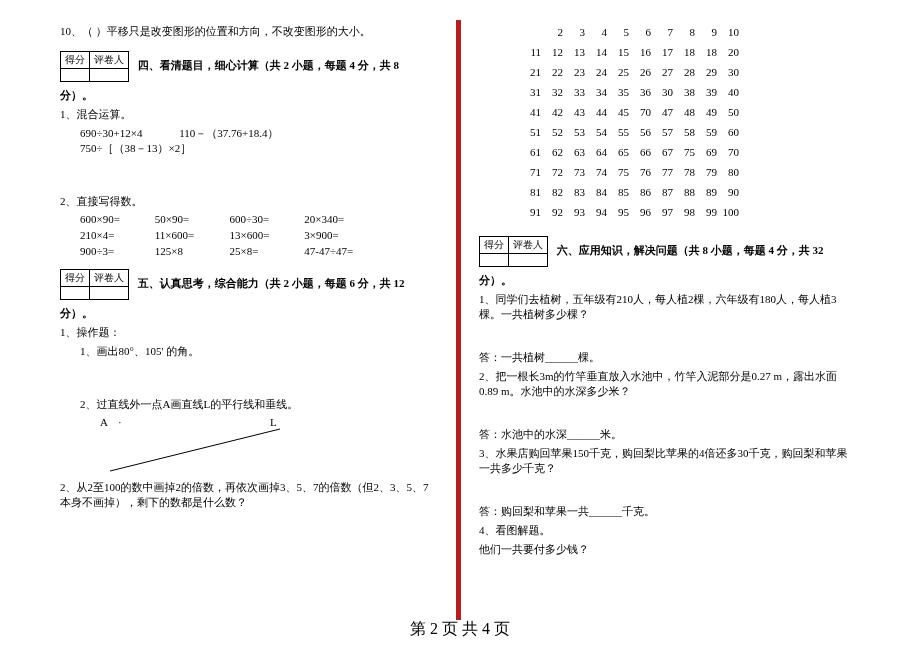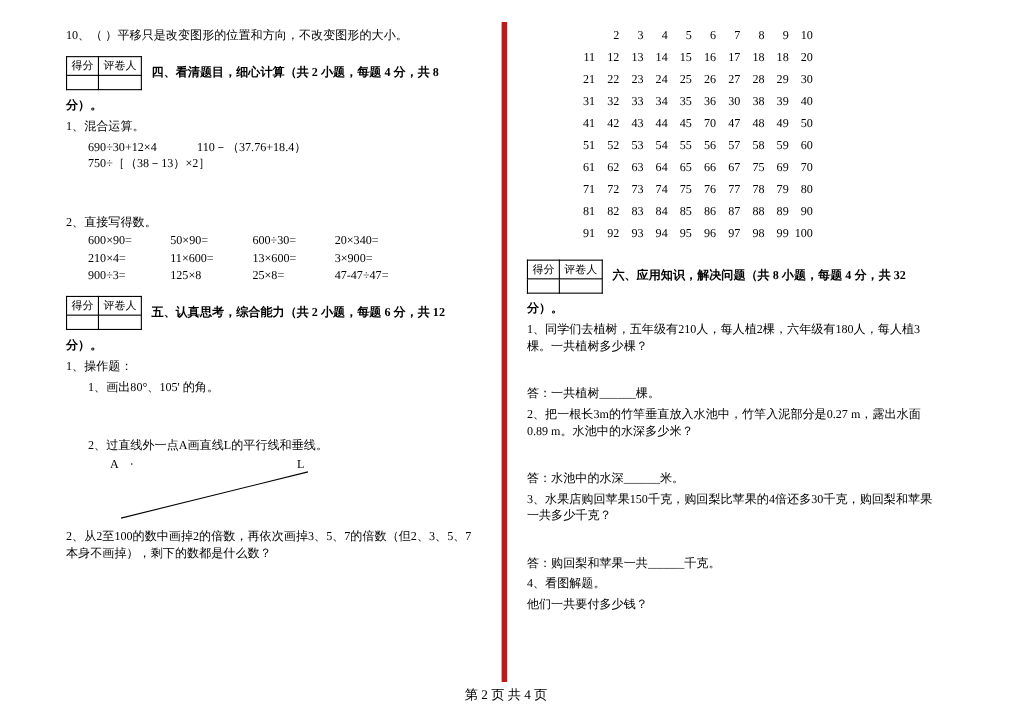--- a/index.html
+++ b/index.html
@@ -105,21 +105,21 @@
     position: absolute;
     left: 10px;
     top: 5px;
   }
   .footer {
     position: absolute;
     bottom: 10px;
     left: 0;
     width: 920px;
     text-align: center;
-    font-size: 12px;
+    font-size: 16px;
   }
   .big-gap { height: 30px; }
 </style>
 </head>
 <body>
 
 <div class="page">
   <div class="col col-left">
 
     <div class="row">10、（  ）平移只是改变图形的位置和方向，不改变图形的大小。</div>

